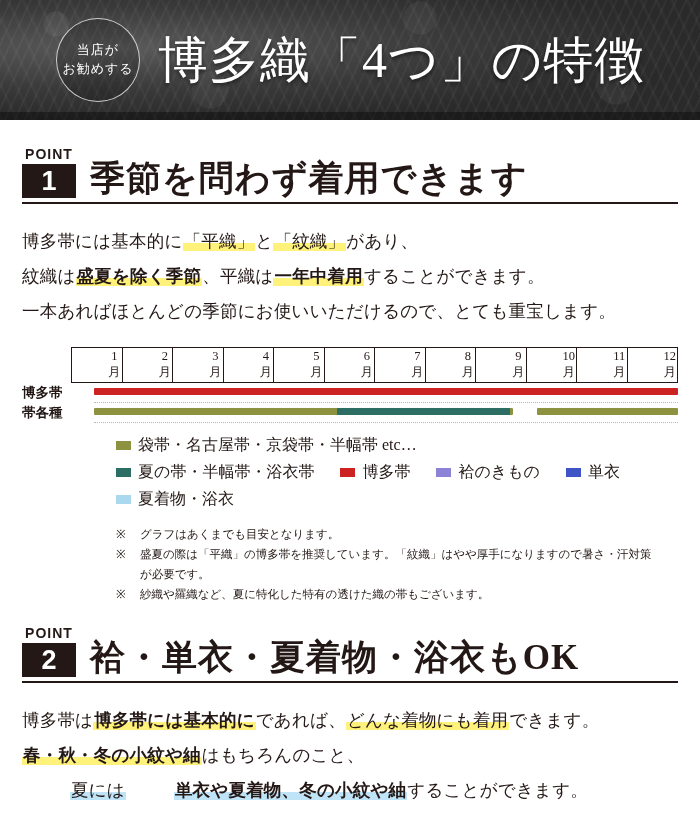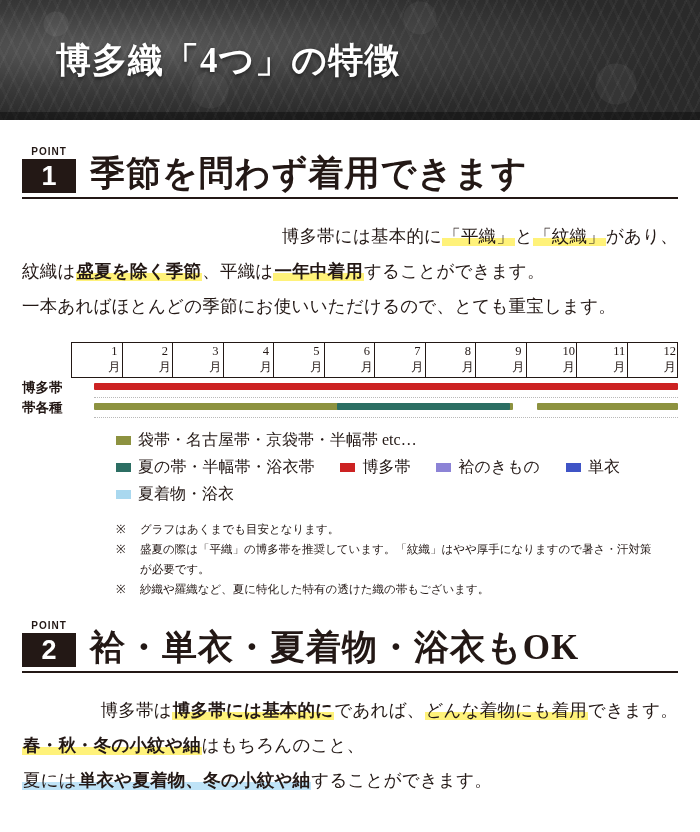--- a/index.html
+++ b/index.html
@@ -37,57 +37,57 @@
   }
   .badge{
     width:82px;height:82px;border-radius:50%;
     border:1px solid rgba(255,255,255,.75);
     display:flex;flex-direction:column;align-items:center;justify-content:center;
     color:#fff;font-size:13px;line-height:1.45;letter-spacing:1px;
     margin-right:18px;flex:none;
     background:rgba(0,0,0,.18);
   }
   .banner-title{
-    color:#ffffff;font-size:35px;font-weight:700;letter-spacing:1px;
+    color:#ffffff;font-size:50px;font-weight:400;letter-spacing:1px;
     text-shadow:0 2px 4px rgba(0,0,0,.6);
     white-space:nowrap;
   }
   
   .point-row{
     display:flex;align-items:flex-end;gap:14px;
     margin:26px 22px 0 22px;
     border-bottom:2px solid #231815;
     padding-bottom:4px;
   }
   .point-row.tight{margin-top:20px;}
   .point-badge{
     width:54px;flex:none;text-align:center;
   }
   .point-kicker{
     font-family:"Liberation Sans", sans-serif;
-    font-size:10px;letter-spacing:1px;font-weight:700;color:#231815;
+    font-size:14px;letter-spacing:1px;font-weight:700;color:#231815;
     margin-bottom:2px;
   }
   .point-num{
     background:#231815;color:#fff;
     font-family:"Liberation Sans", sans-serif;
     font-size:27px;font-weight:700;line-height:34px;
     display:block;
   }
   .point-title{
     font-size:35px;font-weight:700;letter-spacing:1px;line-height:1;
     padding-bottom:2px;
   }
   
   .para{
     margin:0 22px;font-size:17.5px;line-height:2.0;letter-spacing:.2px;
   }
-  .para.first{margin-top:20px;text-align:right;}
+  .para.first{margin-top:20px;}
   .mk-y{background:linear-gradient(transparent 58%, #fff27a 58%);padding:0 1px;}
-  .mk-b{background:linear-gradient(transparent 58%, #bfe3f7 58%);padding:0 1px;}
+  .mk-b{background:linear-gradient(transparent 58%, #bfe3f7 58%);padding:0 1px;margin-left:48px;}
   .bold{font-weight:700;}
   
   .chart{
     margin:18px 22px 0 22px;width:656px;
   }
   table.months{
     border-collapse:collapse;width:656px;
     font-family:"Liberation Sans", sans-serif;
   }
   table.months td{
@@ -117,20 +117,24 @@
   
   .notes{margin:8px 22px 0 94px;font-size:11.5px;line-height:1.75;color:#231815;}
   .note{display:flex;}
   .note .ast{width:24px;flex:none;}
 </style>
 </head>
 <body>
 
 <div class="banner">
   <div class="banner-inner">
+    <div class="badge">
+      <span>当店が</span>
+      <span>お勧めする</span>
+    </div>
     <div class="banner-title">博多織「4つ」の特徴</div>
   </div>
 </div>
 
 <div class="point-row">
   <div class="point-badge">
     <div class="point-kicker">POINT</div>
     <span class="point-num">1</span>
   </div>
   <div class="point-title">季節を問わず着用できます</div>

